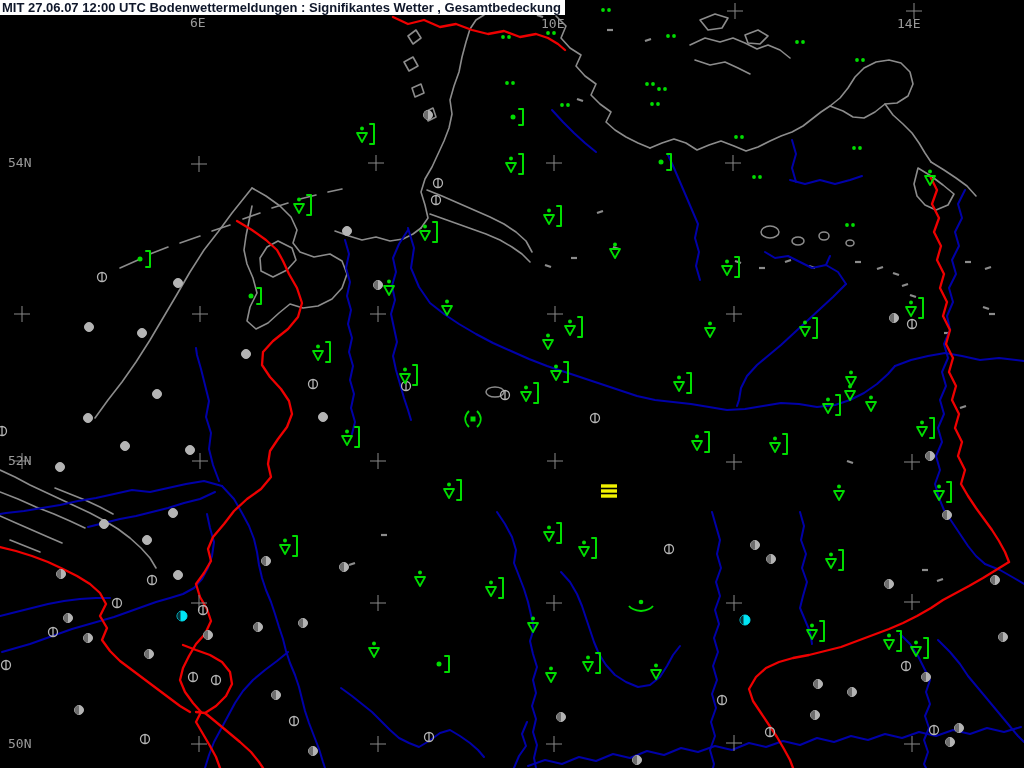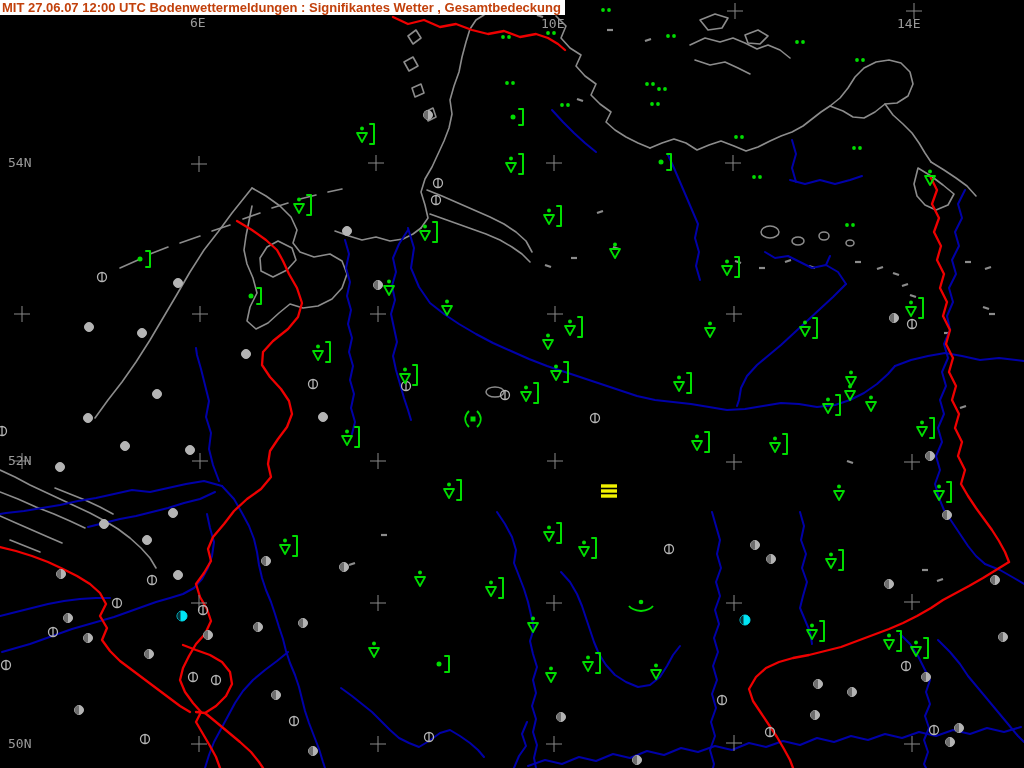--- a/index.html
+++ b/index.html
@@ -1,18 +1,18 @@
 <!DOCTYPE html>
 <html><head>
 <meta charset="utf-8">
 <style>
   html,body{margin:0;padding:0;background:#222;}
   #screen{position:relative;width:1024px;height:768px;background:#000;overflow:hidden;
           font-family:"Liberation Sans",sans-serif;}
-  #titlebar{position:absolute;left:0;top:0;height:15px;background:#fff;color:#c2410c;
+  #titlebar{position:absolute;left:0;top:0;height:15px;background:#fff;color:#0f172a;
             font:bold 13px/15px "Liberation Sans",sans-serif;padding:0 4px 0 2px;
             white-space:nowrap;z-index:5;}
   svg text{font-family:"DejaVu Sans Mono",monospace;}
 </style>
 </head>
 <body>
 
 <div id="screen">
   <div id="titlebar">
     <span>MIT 27.06.07 12:00 UTC  Bodenwettermeldungen :  Signifikantes Wetter , Gesamtbedeckung</span>

